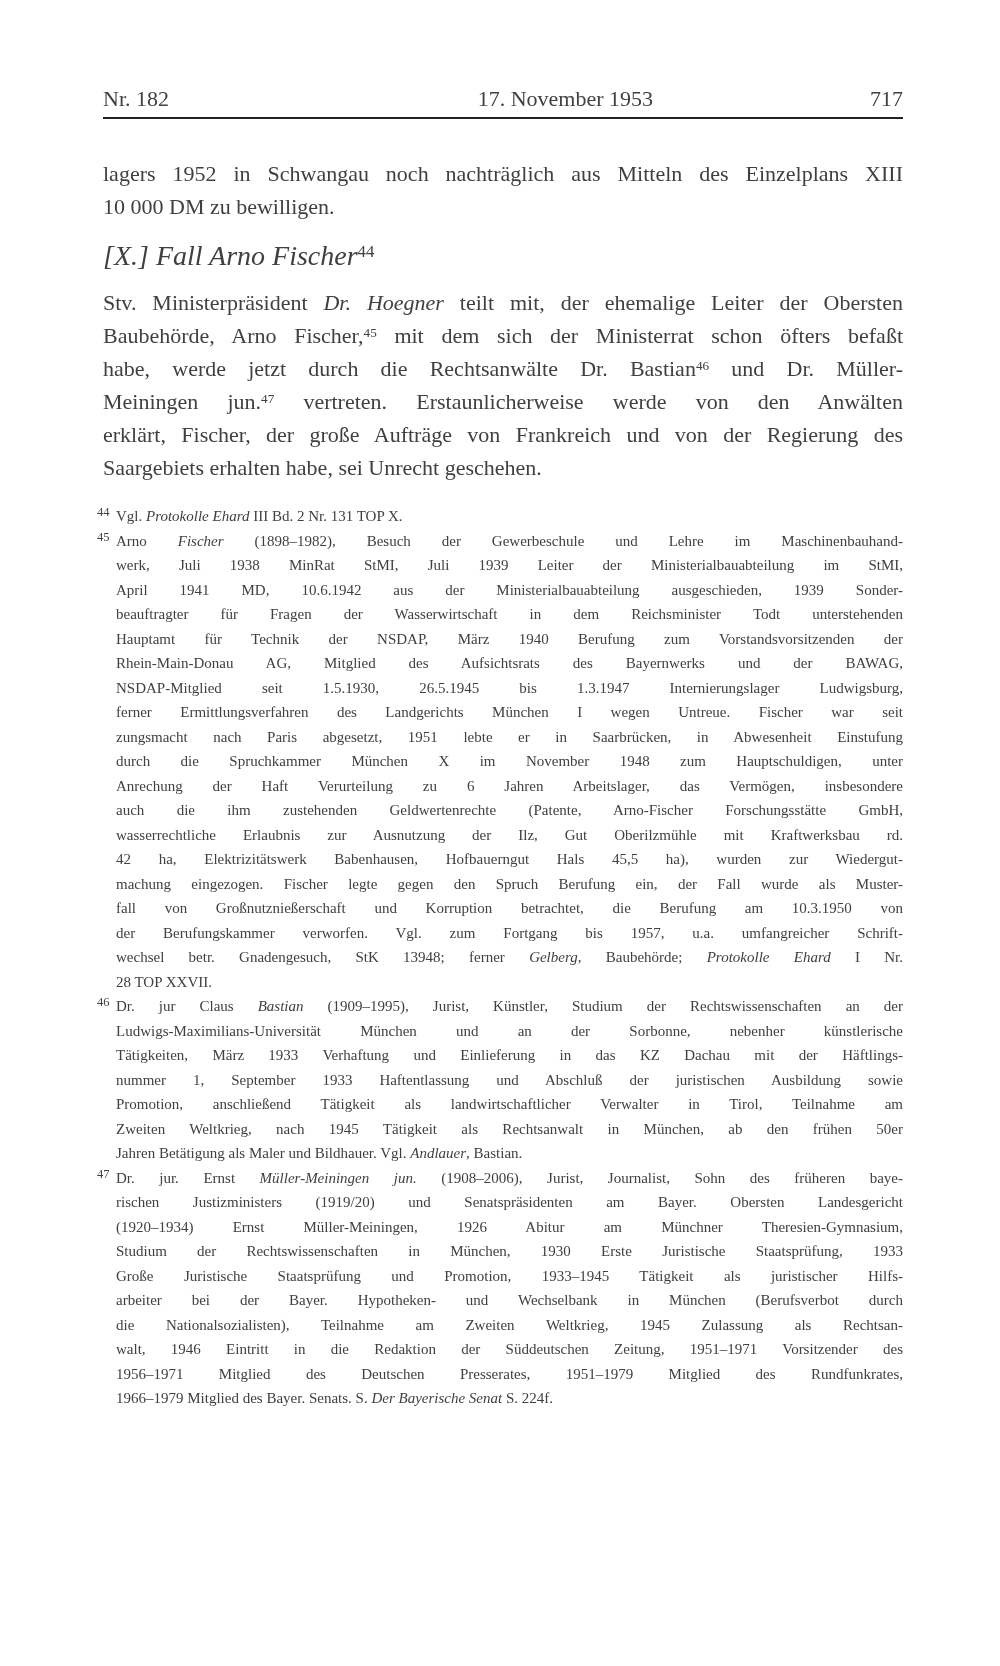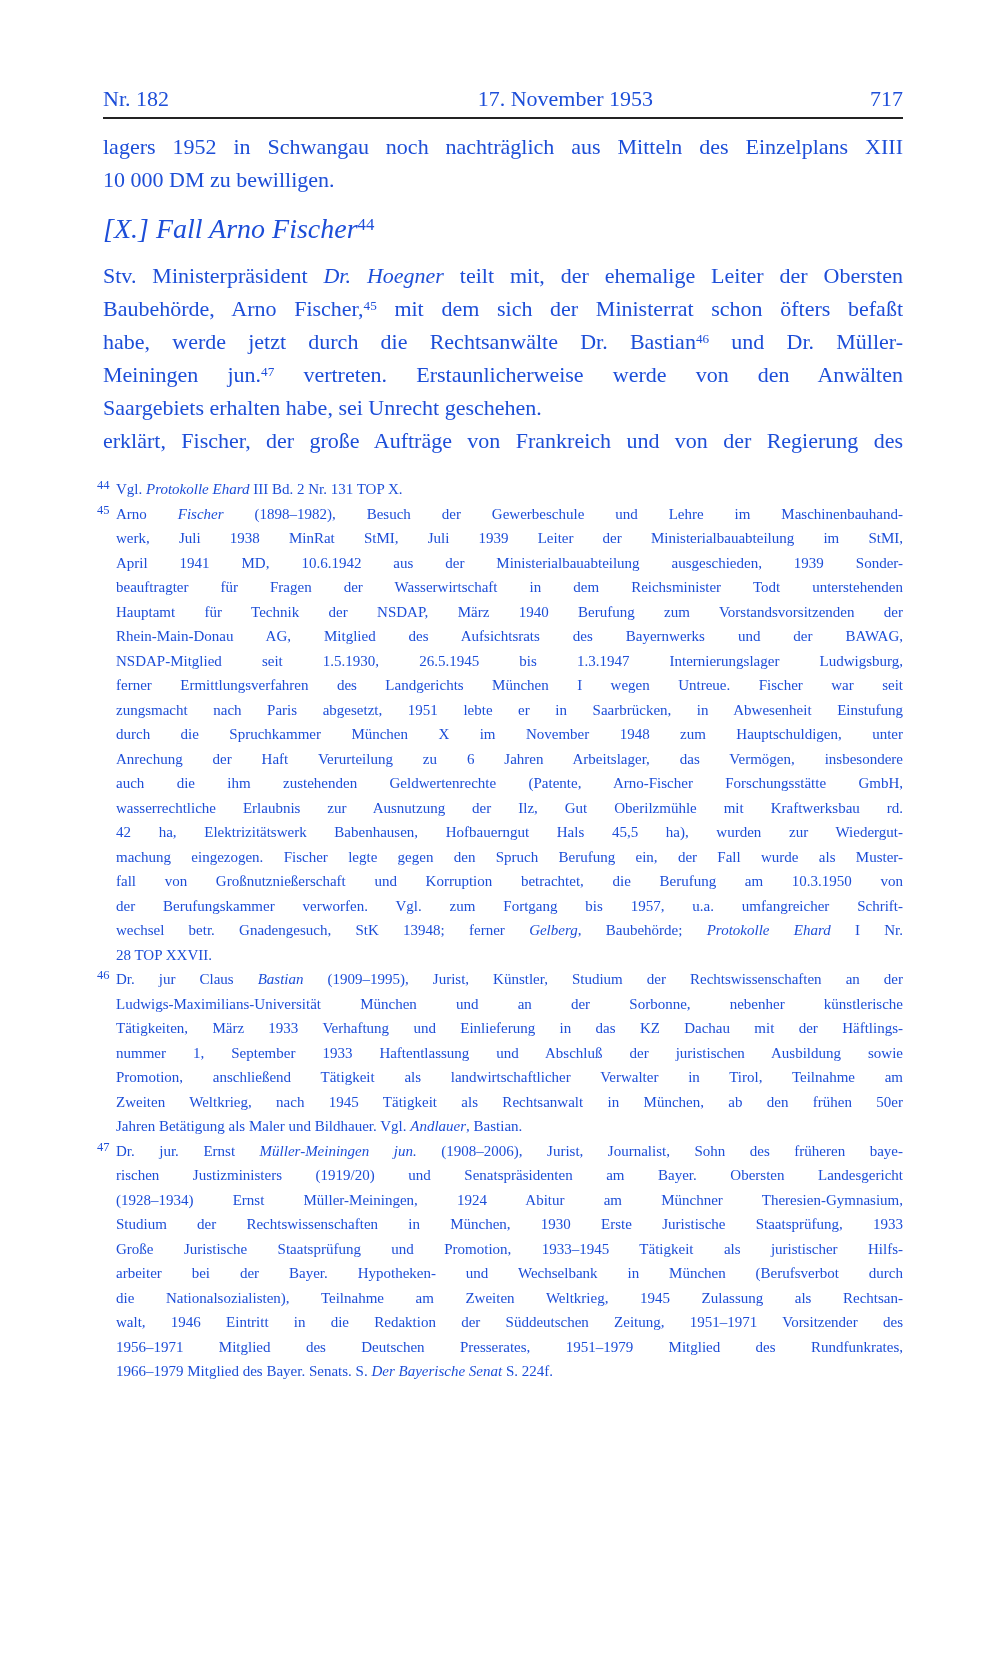--- a/index.html
+++ b/index.html
@@ -1,21 +1,21 @@
 <!DOCTYPE html>
 <html lang="de"><head>
 <meta charset="utf-8">
 <style>
   html, body { margin: 0; padding: 0; background: #ffffff; }
   .page {
     position: relative;
     width: 1000px;
     height: 1666px;
     background: #ffffff;
-    color: #1d4ed8;
+    color: #404040;
     font-family: "Liberation Serif", serif;
     overflow: hidden;
   }
   .content { margin-left: 103px; width: 800px; }
 
   .pagehead { position: relative; padding-top: 86px; height: 26px; font-size: 22px; }
   .hdr-left  { position: absolute; left: 0; }
   .hdr-center{ position: absolute; left: 250px; width: 300px; text-align: right; }
   .hdr-right { position: absolute; right: 0; }
   .rule { margin-top: 5px; border-top: 2px solid #232323; width: 800px; }
@@ -29,21 +29,21 @@
   }
   .tline.last { text-align-last: left; }
   .tline sup {
     font-size: 0.6em;
     line-height: 0;
     vertical-align: baseline;
     position: relative;
     top: -0.45em;
   }
 
-  .intro { margin-top: 11px; }
+  .intro { margin-top: 38px; }
   .heading { margin: 16px 0 14px 0; padding: 0; font-weight: normal; }
   .heading .tline { font-size: 28px; }
 
   .footnotes { margin-top: 20px; }
   .footnote { position: relative; padding-left: 13px; }
   .fn-num {
     position: absolute;
     left: -6px;
     top: 2px;
     font-size: 12.5px;
@@ -71,22 +71,22 @@
 
     <h2 class="heading">
         <div class="tline last"><i>[X.] Fall Arno Fischer</i><sup>44</sup></div>
       </h2>
 
     <div class="para">
         <div class="tline">Stv. Ministerpräsident <i>Dr. Hoegner</i> teilt mit, der ehemalige Leiter der Obersten</div>
         <div class="tline">Baubehörde, Arno Fischer,<sup>45</sup> mit dem sich der Ministerrat schon öfters befaßt</div>
         <div class="tline">habe, werde jetzt durch die Rechtsanwälte Dr. Bastian<sup>46</sup> und Dr. Müller-</div>
         <div class="tline">Meiningen jun.<sup>47</sup> vertreten. Erstaunlicherweise werde von den Anwälten</div>
+        <div class="tline">erklärt, Fischer, der große Aufträge von Frankreich und von der Regierung des</div>
         <div class="tline last">Saargebiets erhalten habe, sei Unrecht geschehen.</div>
-        <div class="tline">erklärt, Fischer, der große Aufträge von Frankreich und von der Regierung des</div>
       </div>
 
     <section class="footnotes">
         <div class="footnote">
           <sup class="fn-num">44</sup>
           <div class="fn-text">
             <div class="tline last">Vgl. <i>Protokolle Ehard</i> III Bd. 2 Nr. 131 TOP X.</div>
           </div>
         </div>
         <div class="footnote">
@@ -123,21 +123,21 @@
             <div class="tline">Promotion, anschließend Tätigkeit als landwirtschaftlicher Verwalter in Tirol, Teilnahme am</div>
             <div class="tline">Zweiten Weltkrieg, nach 1945 Tätigkeit als Rechtsanwalt in München, ab den frühen 50er</div>
             <div class="tline last">Jahren Betätigung als Maler und Bildhauer. Vgl. <i>Andlauer</i>, Bastian.</div>
           </div>
         </div>
         <div class="footnote">
           <sup class="fn-num">47</sup>
           <div class="fn-text">
             <div class="tline">Dr. jur. Ernst <i>Müller-Meiningen jun.</i> (1908–2006), Jurist, Journalist, Sohn des früheren baye-</div>
             <div class="tline">rischen Justizministers (1919/20) und Senatspräsidenten am Bayer. Obersten Landesgericht</div>
-            <div class="tline">(1928–1934) Ernst Müller-Meiningen, 1924 Abitur am Münchner Theresien-Gymnasium,</div>
+            <div class="tline">(1920–1934) Ernst Müller-Meiningen, 1926 Abitur am Münchner Theresien-Gymnasium,</div>
             <div class="tline">Studium der Rechtswissenschaften in München, 1930 Erste Juristische Staatsprüfung, 1933</div>
             <div class="tline">Große Juristische Staatsprüfung und Promotion, 1933–1945 Tätigkeit als juristischer Hilfs-</div>
             <div class="tline">arbeiter bei der Bayer. Hypotheken- und Wechselbank in München (Berufsverbot durch</div>
             <div class="tline">die Nationalsozialisten), Teilnahme am Zweiten Weltkrieg, 1945 Zulassung als Rechtsan-</div>
             <div class="tline">walt, 1946 Eintritt in die Redaktion der Süddeutschen Zeitung, 1951–1971 Vorsitzender des</div>
             <div class="tline">1956–1971 Mitglied des Deutschen Presserates, 1951–1979 Mitglied des Rundfunkrates,</div>
             <div class="tline last">1966–1979 Mitglied des Bayer. Senats. S. <i>Der Bayerische Senat</i> S. 224f.</div>
           </div>
         </div>
       </section>

